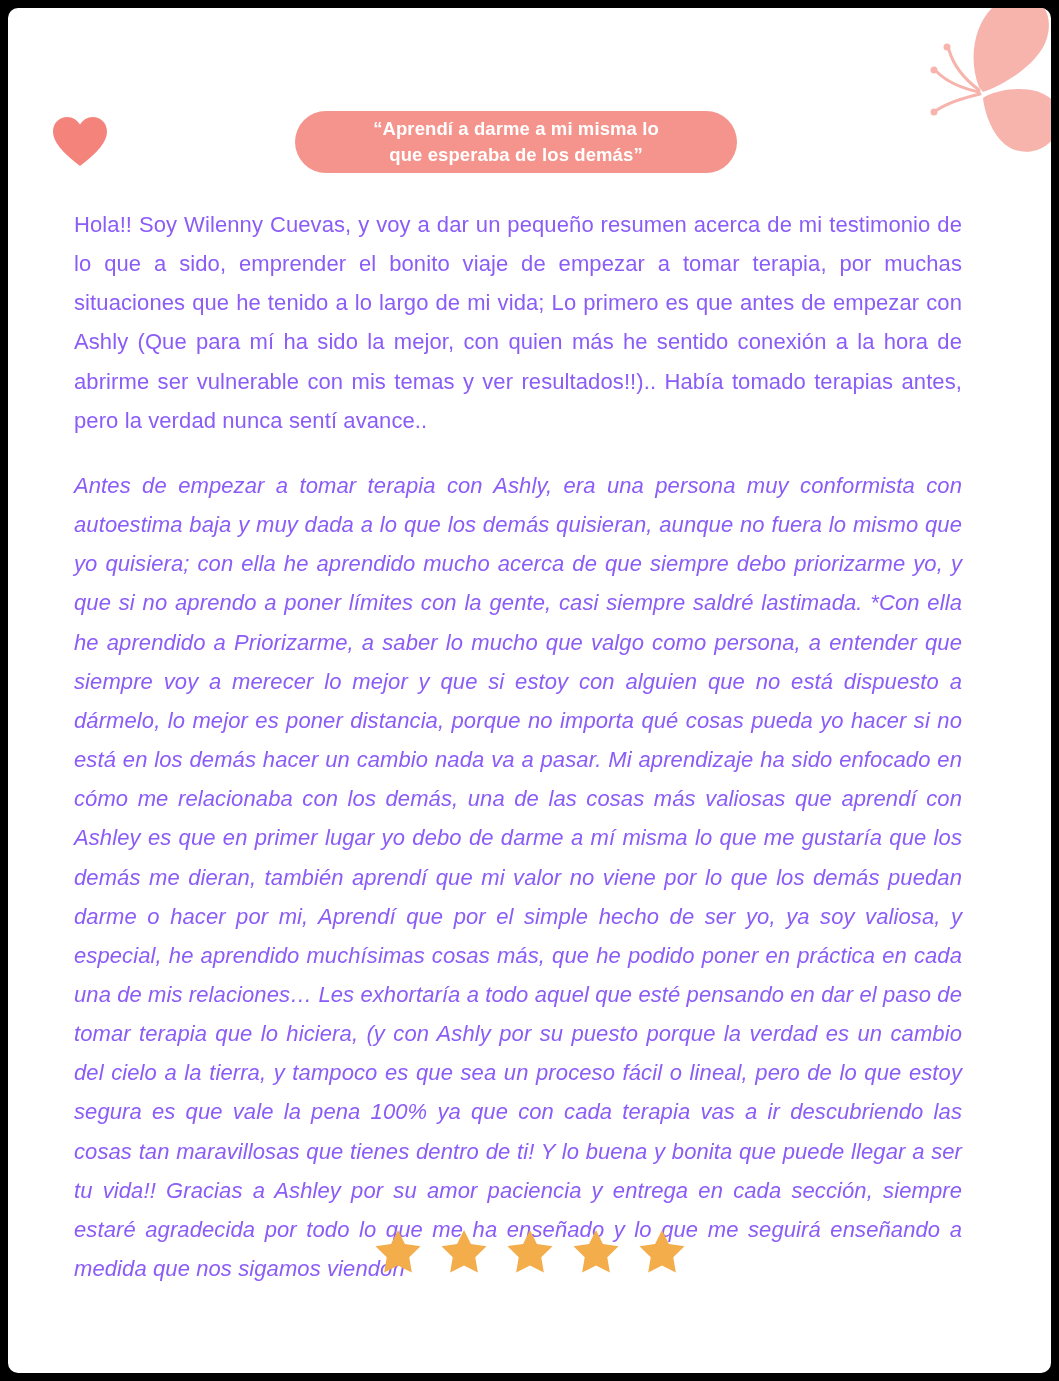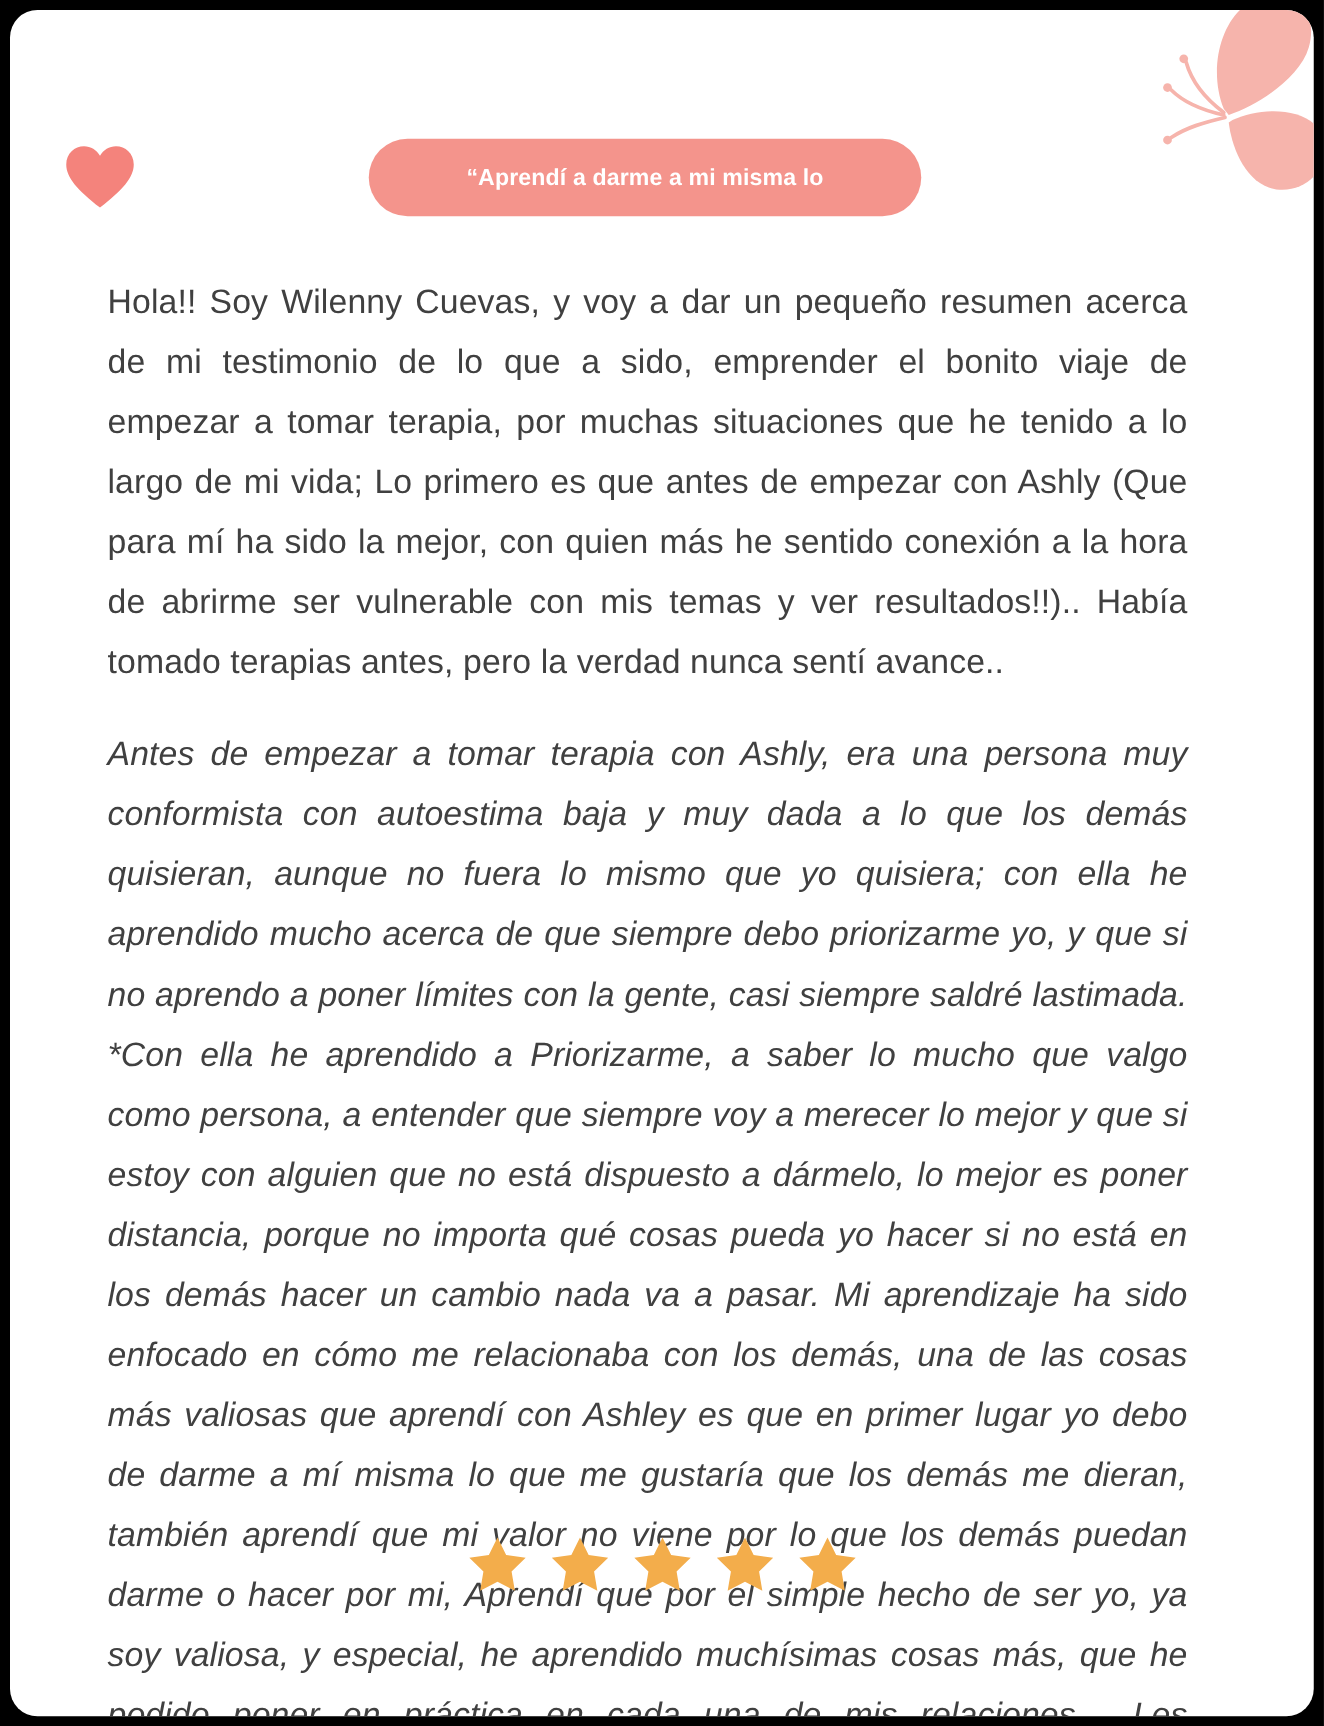--- a/index.html
+++ b/index.html
@@ -13,21 +13,21 @@
     font-family: "Liberation Sans", sans-serif;
     overflow: hidden;
   }
   .card {
     position: absolute;
     left: 8px;
     top: 8px;
     width: 1043px;
     height: 1365px;
     background: #ffffff;
-    border-radius: 22px;
+    border-radius: 10px;
     overflow: hidden;
   }
   .butterfly {
     position: absolute;
     right: -6px;
     top: -16px;
     width: 170px;
     height: 175px;
     pointer-events: none;
   }
@@ -58,24 +58,24 @@
     text-align: center;
     letter-spacing: 0.1px;
   }
   .body-area {
     position: absolute;
     left: 66px;
     top: 197px;
     width: 888px;
   }
   p.para {
-    margin: 12px;
-    font-size: 27px;
+    margin: 0;
+    font-size: 22px;
     line-height: 1.78;
-    color: #404040;
+    color: #8b5cf6;
     text-align: justify;
     text-justify: inter-word;
     letter-spacing: 0.1px;
   }
   p.para + p.para {
     margin-top: 26px;
     font-style: italic;
   }
   .stars {
     position: absolute;
@@ -118,20 +118,21 @@
   </div>
 
   <div class="heart">
     <svg viewBox="0 0 56 52" xmlns="http://www.w3.org/2000/svg">
       <path d="M28 50 C10 36, 1 26, 1 15.5 C1 6.8, 7.8 1, 15.2 1 C20.6 1, 25.3 4, 28 8.6 C30.7 4, 35.4 1, 40.8 1 C48.2 1, 55 6.8, 55 15.5 C55 26, 46 36, 28 50 Z" fill="#f4837c"></path>
     </svg>
   </div>
 
   <div class="quote-pill">
     <span>“Aprendí a darme a mi misma lo</span>
+    <span>que esperaba de los demás”</span>
   </div>
 
   <div class="body-area">
     <p class="para"> Hola!! Soy Wilenny Cuevas, y voy a dar un pequeño resumen acerca de mi testimonio de lo que a sido, emprender el bonito viaje de empezar a tomar terapia, por muchas situaciones que he tenido a lo largo de mi vida; Lo primero es que antes de empezar con Ashly (Que para mí ha sido la mejor, con quien más he sentido conexión a la hora de abrirme ser vulnerable con mis temas y ver resultados!!).. Había tomado terapias antes, pero la verdad nunca sentí avance..</p>
     <p class="para">Antes de empezar a tomar terapia con Ashly, era una persona muy conformista con autoestima baja y muy dada a lo que los demás quisieran, aunque no fuera lo mismo que yo quisiera; con ella he aprendido mucho acerca de que siempre debo priorizarme yo, y que si no aprendo a poner límites con la gente, casi siempre saldré lastimada. *Con ella he aprendido a Priorizarme, a saber lo mucho que valgo como persona, a entender que siempre voy a merecer lo mejor y que si estoy con alguien que no está dispuesto a dármelo, lo mejor es poner distancia, porque no importa qué cosas pueda yo hacer si no está en los demás hacer un cambio nada va a pasar. Mi aprendizaje ha sido enfocado en cómo me relacionaba con los demás, una de las cosas más valiosas que aprendí con Ashley es que en primer lugar yo debo de darme a mí misma lo que me gustaría que los demás me dieran, también aprendí que mi valor no viene por lo que los demás puedan darme o hacer por mi, Aprendí que por el simple hecho de ser yo, ya soy valiosa, y especial, he aprendido muchísimas cosas más, que he podido poner en práctica en cada una de mis relaciones… Les exhortaría a todo aquel que esté pensando en dar el paso de tomar terapia que lo hiciera, (y con Ashly por su puesto porque la verdad es un cambio del cielo a la tierra, y tampoco es que sea un proceso fácil o lineal, pero de lo que estoy segura es que vale la pena 100% ya que con cada terapia vas a ir descubriendo las cosas tan maravillosas que tienes dentro de ti! Y lo buena y bonita que puede llegar a ser tu vida!! Gracias a Ashley por su amor paciencia y entrega en cada sección, siempre estaré agradecida por todo lo que me ha enseñado y lo que me seguirá enseñando a medida que nos sigamos viendon</p>
   </div>
 
   <div class="stars">
     <span class="star">
       <svg viewBox="0 0 24 24" xmlns="http://www.w3.org/2000/svg">

